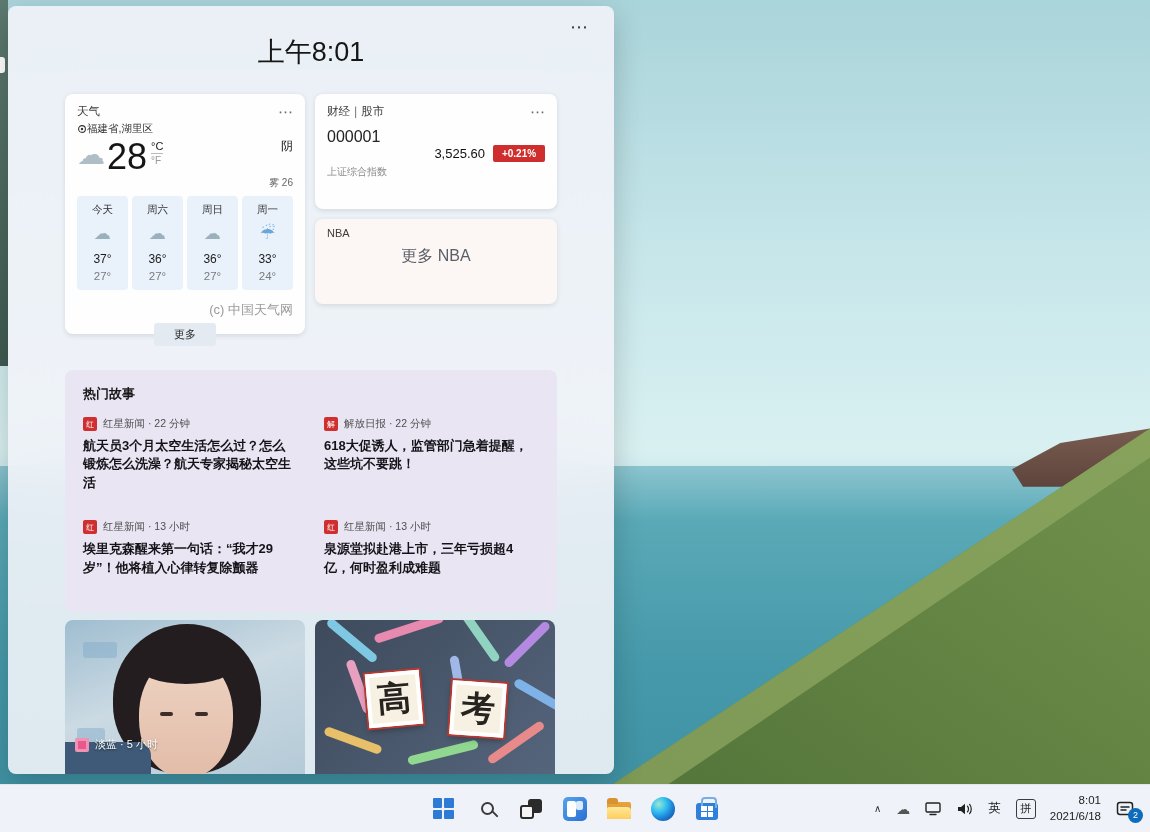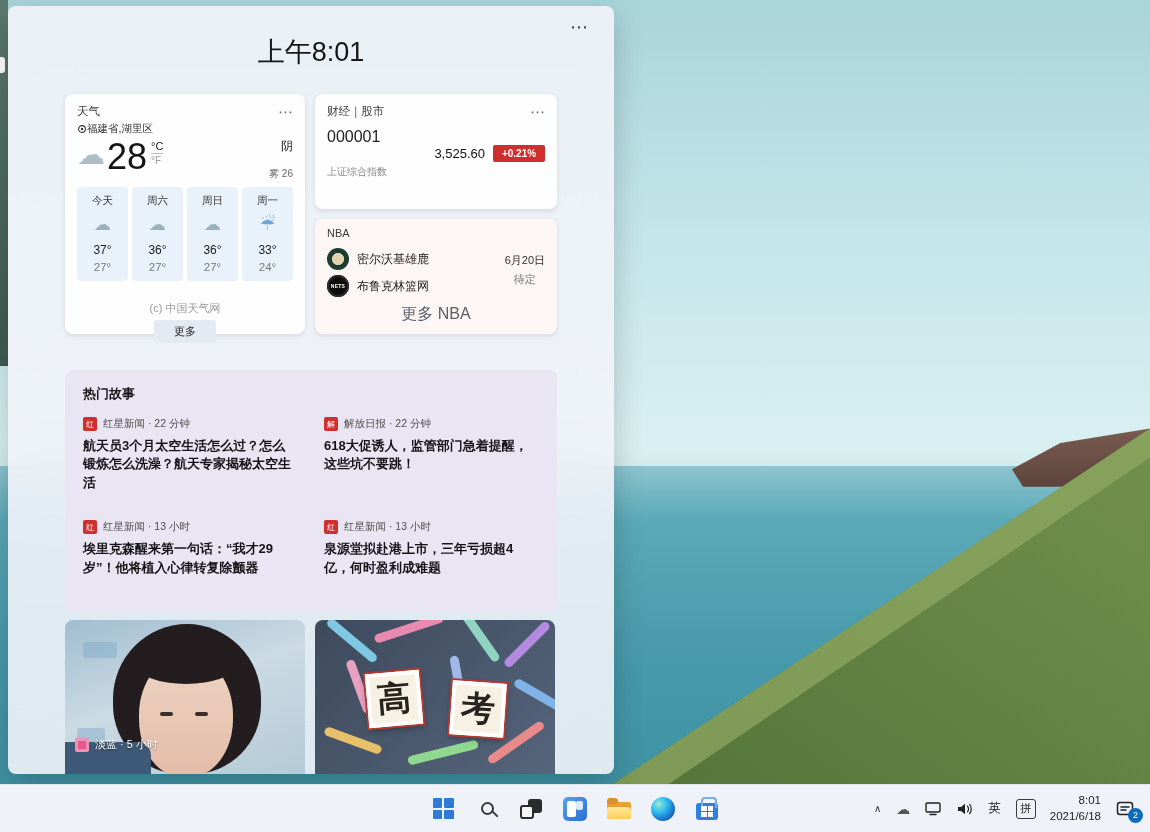--- a/index.html
+++ b/index.html
@@ -38,43 +38,43 @@
   .weather-card { width:240px; height:240px; padding:10px 12px 8px; position:relative; }
   .w-loc { display:flex; align-items:center; font-size:10.5px; color:#333; margin-top:3px; }
   .w-current { display:flex; align-items:flex-start; margin-top:2px; }
   .w-big-icon { font-size:28px; color:#aebdc6; line-height:1.2; margin-right:2px; }
   .w-temp { font-size:36px; color:#151515; line-height:1.05; }
   .w-units { margin-left:4px; margin-top:2px; text-align:left; }
   .w-unit-c { font-size:11px; color:#1b1b1b; border-bottom:1px solid #bbb; padding-bottom:1px; }
   .w-unit-f { font-size:10px; color:#999; margin-top:1px; }
   .w-now-right { margin-left:auto; text-align:right; }
   .w-cond { font-size:12px; color:#222; }
-  .w-aqi { font-size:10px; color:#666; margin-top:12px; }
+  .w-aqi { font-size:10px; color:#666; margin-top:21px; }
   .w-forecast { display:flex; gap:4px; margin-top:6px; }
   .w-day-cell { flex:1; background:#e9f2fa; border-radius:4px; text-align:center; padding:7px 0 8px; }
   .w-day-name { font-size:10.5px; color:#333; }
   .w-day-icon { font-size:17px; color:#9ab0bd; margin-top:6px; }
   .w-day-icon.rain { color:#6aa6d8; }
   .w-day-high { font-size:12px; color:#1c1c1c; margin-top:8px; }
   .w-day-low { font-size:11.5px; color:#7a7a7a; margin-top:4px; }
-  .w-src { text-align:center; font-size:11px; color:#9a9a9a; margin-top:20px; }
+  .w-src { text-align:right; font-size:13px; color:#9a9a9a; margin-top:11px; }
   .w-more { display:block; margin:4px auto 0; background:#e3eaf1; border:none; border-radius:3px;
             font-size:11px; color:#1f1f1f; padding:4px 20px; cursor:pointer; }
 
   
   .right-col { display:flex; flex-direction:column; gap:10px; width:242px; }
   .finance-card { height:115px; padding:10px 12px; }
   .f-row { display:flex; align-items:center; margin-top:9px; }
   .f-code { font-size:16px; color:#222; }
   .f-name { font-size:10px; color:#8a8a8a; margin-top:19px; }
   .f-val { margin-left:auto; font-size:13px; color:#101010; }
   .f-badge { width:52px; text-align:center; background:#cf2e2e; color:#fff; font-size:10px;
              border-radius:2px; padding:3px 0; margin-left:8px; font-weight:bold; }
 
-  .nba-card { height:115px; padding:8px 12px; background:#fcf6f5; position:relative; }
+  .nba-card { height:85px; padding:8px 12px; background:#fcf6f5; position:relative; }
   .nba-title { font-size:11px; color:#3d3d3d; }
   .nba-body { display:flex; align-items:center; margin-top:4px; }
   .team-rows { flex:1; }
   .team-row { display:flex; align-items:center; gap:8px; margin-top:5px; }
   .logo { width:22px; height:22px; border-radius:50%; flex:0 0 auto; display:flex; align-items:center; justify-content:center; }
   .logo-bucks { background:radial-gradient(circle,#ded3ae 0 38%,#1d3b2e 40%); }
   .logo-nets { background:#0c0c0c; box-shadow:inset 0 0 0 2px #2a2a2a; color:#fff; font-size:5px; font-weight:bold; letter-spacing:.3px; }
   .team-name { font-size:12px; color:#1f1f1f; }
   .nba-date-col { text-align:center; margin-left:6px; }
   .nba-date { font-size:11px; color:#333; }
@@ -264,38 +264,20 @@
             <div class="f-code">000001</div>
             <div class="f-name">上证综合指数</div>
           </span>
           <span class="f-val">3,525.60</span>
           <span class="f-badge">+0.21%</span>
         </div>
       </div>
 
       <div class="card nba-card">
         <div class="nba-title">NBA</div>
-        <div class="nba-body">
-          <div class="team-rows">
-            <div class="team-row">
-              <span class="logo logo-bucks"></span>
-              <span class="team-name">密尔沃基雄鹿</span>
-            </div>
-            <div class="team-row">
-              <span class="logo logo-nets">
-                <span>NETS</span>
-              </span>
-              <span class="team-name">布鲁克林篮网</span>
-            </div>
-          </div>
-          <div class="nba-date-col">
-            <div class="nba-date">6月20日</div>
-            <div class="nba-status">待定</div>
-          </div>
-        </div>
         <button class="nba-more">更多 NBA</button>
       </div>
     </div>
   </div>
 
   <div class="card stories-card">
     <div class="stories-title">热门故事</div>
     <div class="stories-grid">
       <div class="story">
         <div class="story-meta">

